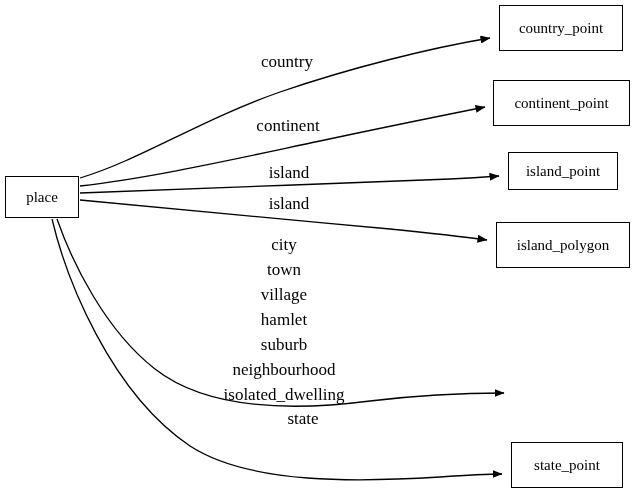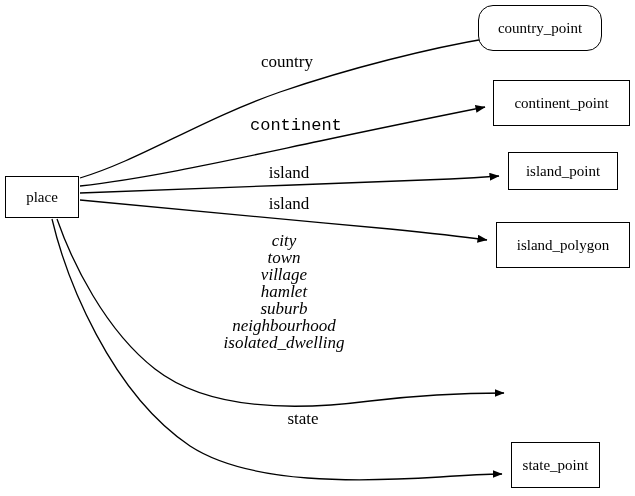--- a/index.html
+++ b/index.html
@@ -43,22 +43,21 @@
   }
   .edge-label {
     position: absolute;
     font-size: 17px;
     line-height: 16px;
     text-align: center;
     white-space: pre;
     background: transparent;
   }
   .edge-label.multiline {
-    line-height: 17px;
-    font-style: italic;
+    line-height: 25px;
   }
 </style>
 </head>
 <body>
 
 <div id="diagram-root">
 
   <svg id="edge-layer" width="635" height="496" viewBox="0 0 635 496" aria-hidden="true">
     <defs>
       <marker id="arrowhead" markerWidth="10" markerHeight="8" refX="9.5" refY="4" orient="auto" markerUnits="userSpaceOnUse">
@@ -72,38 +71,38 @@
         <path d="M80,200 C160,208 280,219 390,229 C430,233 465,237 487,240" marker-end="url(#arrowhead)"></path>
         <path d="M57,219 C72,262 105,330 155,369 C210,412 300,410 370,401 C420,395 470,393 504,393" marker-end="url(#arrowhead)"></path>
         <path d="M52,219 C66,278 110,392 190,446 C250,485 360,482 440,477 C468,475 490,474 502,474" marker-end="url(#arrowhead)"></path>
       </g>
   </svg>
 
   <div class="node-box" style="left: 5px; top: 176px; width: 74px; height: 42px;">
     <span>place</span>
   </div>
 
-  <div class="node-box" style="left: 478px; top: 5px; width: 124px; height: 46px; border-radius: 15px;">
+  <div class="node-box" style="left: 499px; top: 5px; width: 124px; height: 46px;">
     <span>country_point</span>
   </div>
   <div class="node-box" style="left: 493px; top: 80px; width: 137px; height: 46px; align-items: center;">
     <span>continent_point</span>
   </div>
   <div class="node-box" style="left: 508px; top: 152px; width: 110px; height: 38px;">
     <span>island_point</span>
   </div>
   <div class="node-box" style="left: 496px; top: 222px; width: 134px; height: 46px;">
     <span>island_polygon</span>
   </div>
-  <div class="node-box" style="left: 511px; top: 442px; width: 89px; height: 46px;">
+  <div class="node-box" style="left: 511px; top: 442px; width: 112px; height: 46px;">
     <span>state_point</span>
   </div>
 
   <div class="edge-label" style="left: 254px; top: 54px; width: 66px;">country</div>
-  <div class="edge-label" style="left: 250px; top: 118px; width: 76px; font-family: Liberation Mono, monospace;">continent</div>
+  <div class="edge-label" style="left: 250px; top: 118px; width: 76px;">continent</div>
   <div class="edge-label" style="left: 264px; top: 165px; width: 50px;">island</div>
   <div class="edge-label" style="left: 264px; top: 196px; width: 50px;">island</div>
   <div class="edge-label multiline" style="left: 216px; top: 232px; width: 136px;">city
 town
 village
 hamlet
 suburb
 neighbourhood
 isolated_dwelling</div>
   <div class="edge-label" style="left: 282px; top: 411px; width: 42px;">state</div>

